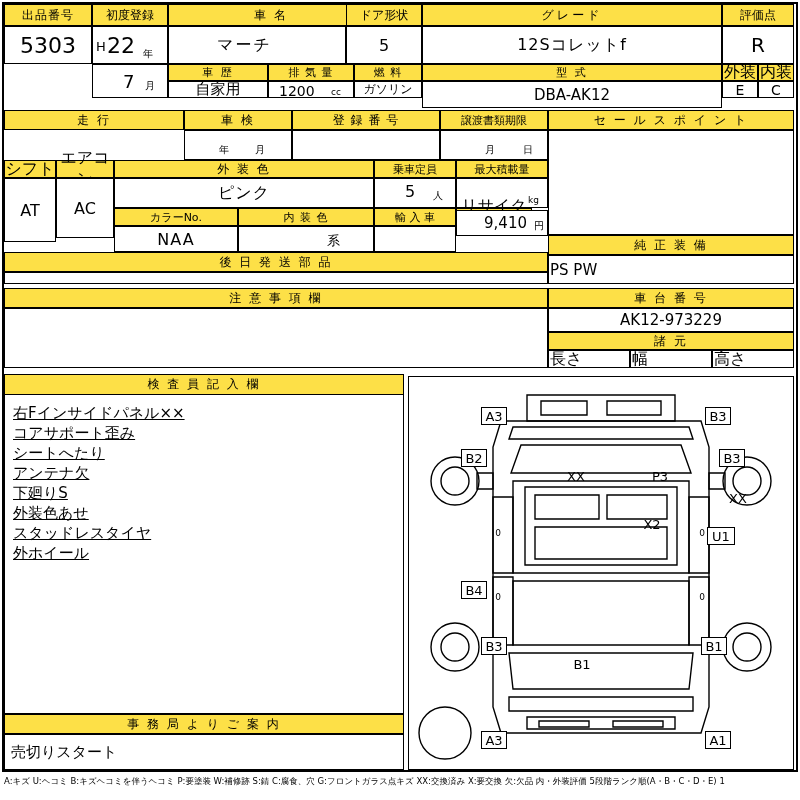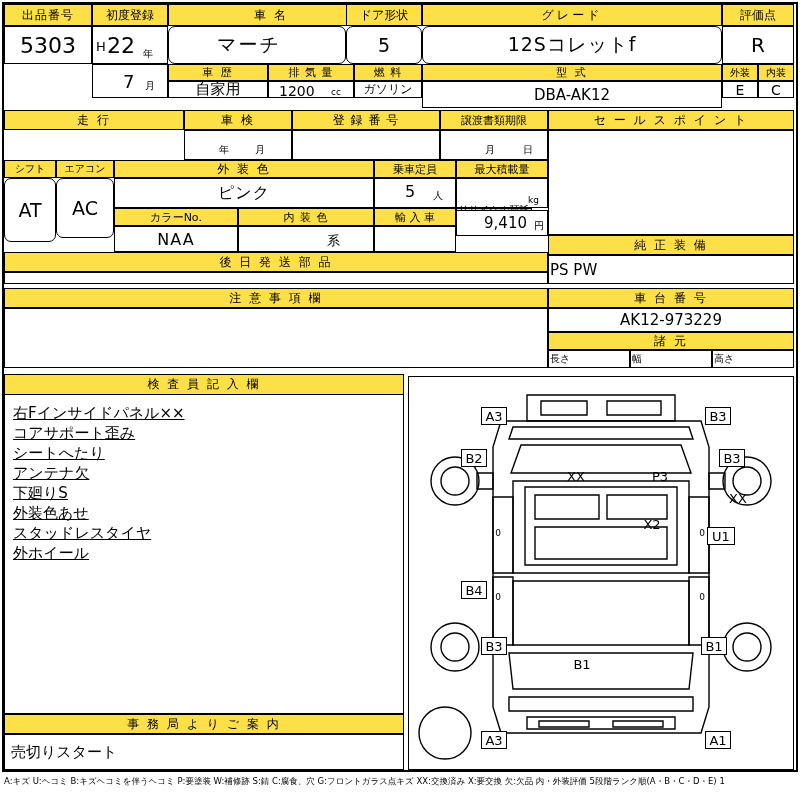--- a/index.html
+++ b/index.html
@@ -11,28 +11,28 @@
     color: #000;
     overflow: hidden;
   }
   .sheet { position: relative; width: 800px; height: 800px; }
 
   
   .bx { position: absolute; border: 1px solid #000; background:#fff; }
   .hdr { background:#fde047; text-align:center; }
   .ctr { display:flex; align-items:center; justify-content:center; }
   .lft { display:flex; align-items:center; justify-content:flex-start; padding-left:1px; }
-  .t10 { font-size:10px;text-align:center; }
+  .t10 { font-size:16px;text-align:center; }
   .t11 { font-size:11px; }
   .t12 { font-size:12px; }
   .t13 { font-size:13px; }
   .t14 { font-size:14px; }
   .t15 { font-size:15px; }
   .t16 { font-size:16px; }
-  .t18 { font-size:19px;border-radius:7px; }
+  .t18 { font-size:16px; }
   .t20 { font-size:20px; }
   .t22 { font-size:22px; }
   .sp1 { letter-spacing:1px; }
   .sp2 { letter-spacing:2px; }
   .sp3 { letter-spacing:3px; }
 
   
   #frame { left:2px; top:2px; width:796px; height:770px; border:2px solid #000; }
 
   

